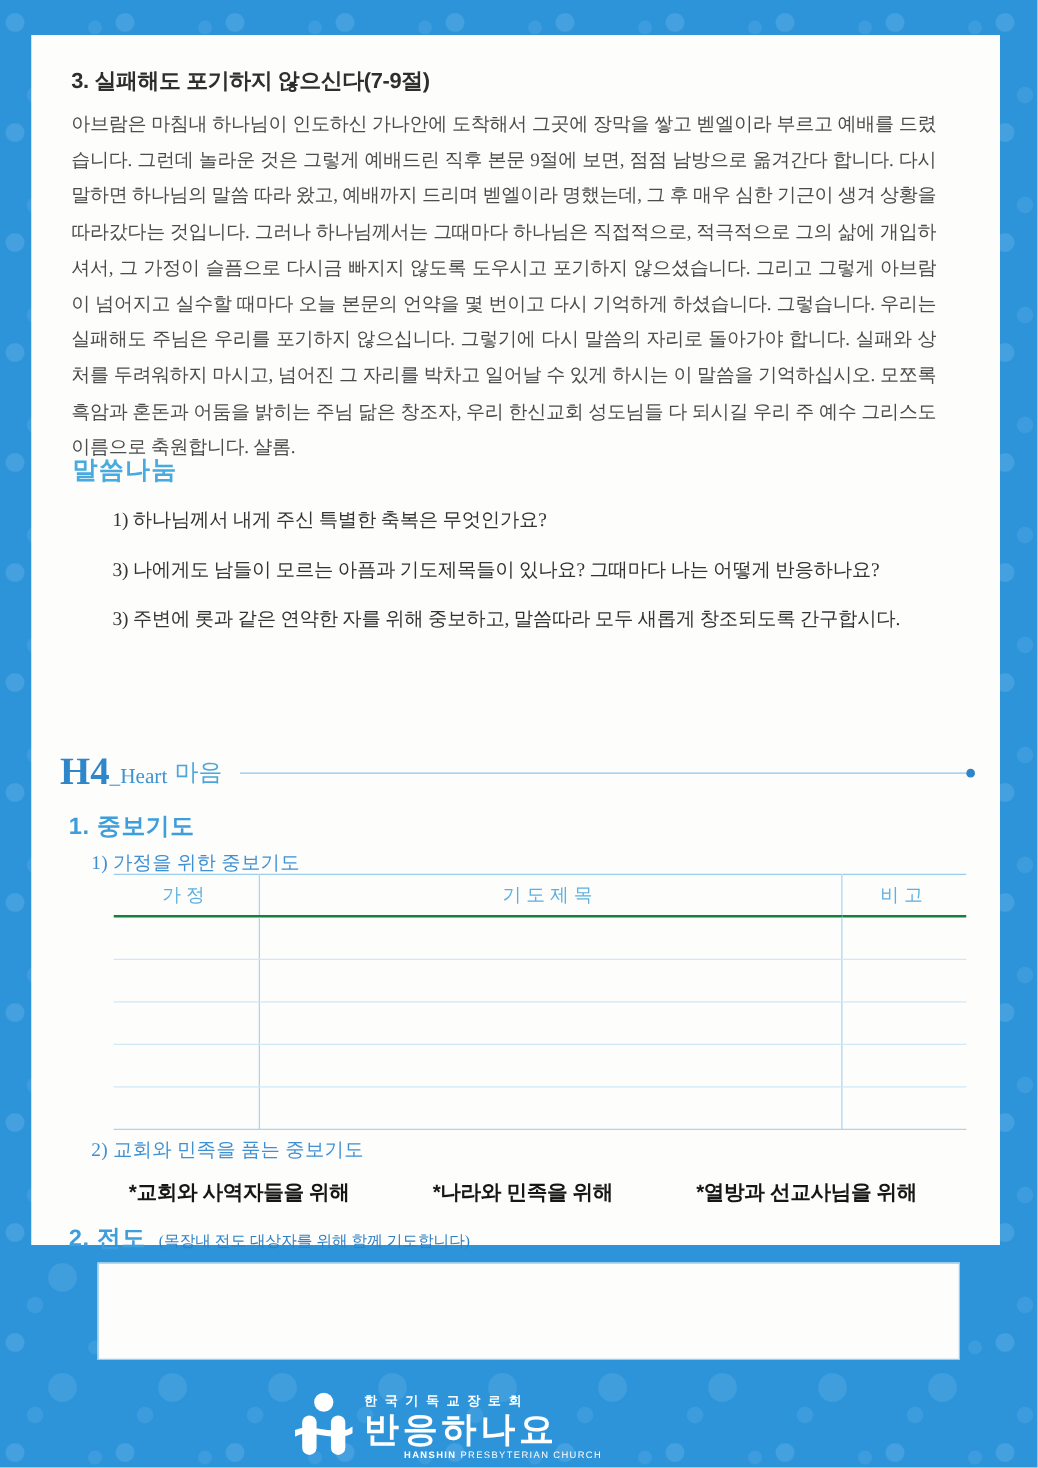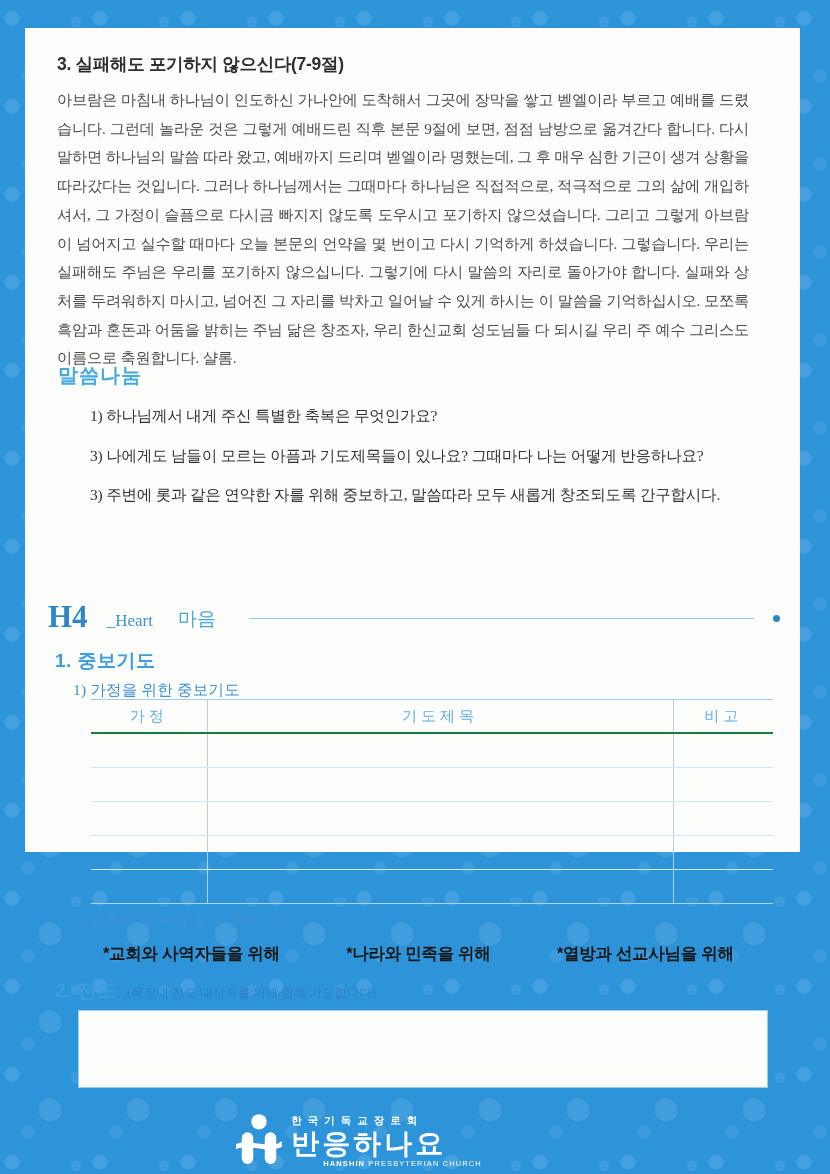--- a/index.html
+++ b/index.html
@@ -12,21 +12,21 @@
     background-image:
       radial-gradient(circle at 12px 18px, rgba(255,255,255,0.11) 7px, rgba(255,255,255,0) 8px),
       radial-gradient(circle at 50px 54px, rgba(255,255,255,0.09) 11px, rgba(255,255,255,0) 12px),
       radial-gradient(circle at 76px 22px, rgba(255,255,255,0.08) 5px, rgba(255,255,255,0) 6px),
       radial-gradient(circle at 28px 76px, rgba(255,255,255,0.08) 6px, rgba(255,255,255,0) 7px);
     background-size:88px 88px;
   }
 
   
   .sheet{
-    position:absolute;left:25px;top:28px;width:775px;height:824px;
+    position:absolute;left:25px;top:28px;width:775px;height:968px;
     background:#fdfdfc;
   }
 
   .sec-heading{
     position:absolute;left:32px;top:24px;margin:0;
     font-size:17.5px;font-weight:bold;color:#2e2e2e;letter-spacing:-0.3px;
   }
 
   .sec-body{
     position:absolute;left:32px;top:58px;width:692px;margin:0;
@@ -42,21 +42,21 @@
 
   .questions{position:absolute;left:65px;top:378px;width:660px;}
   .q{
     font-family:"Liberation Serif",serif;
     font-size:15.5px;color:#333;margin-bottom:18.5px;letter-spacing:-0.2px;
   }
 
   
   .h4row{
     position:absolute;left:23px;top:568px;width:732px;height:40px;
-    display:flex;align-items:center;gap:19px;
+    display:flex;align-items:center;
   }
   .h4code{
     font-family:"Liberation Serif",serif;
     font-size:31px;font-weight:bold;color:#2f86c9;line-height:1;
   }
   .h4sub{
     font-family:"Liberation Serif",serif;
     font-size:17px;color:#3e93d1;margin:8px 6px 0 0;line-height:1;
   }
   .h4kor{

